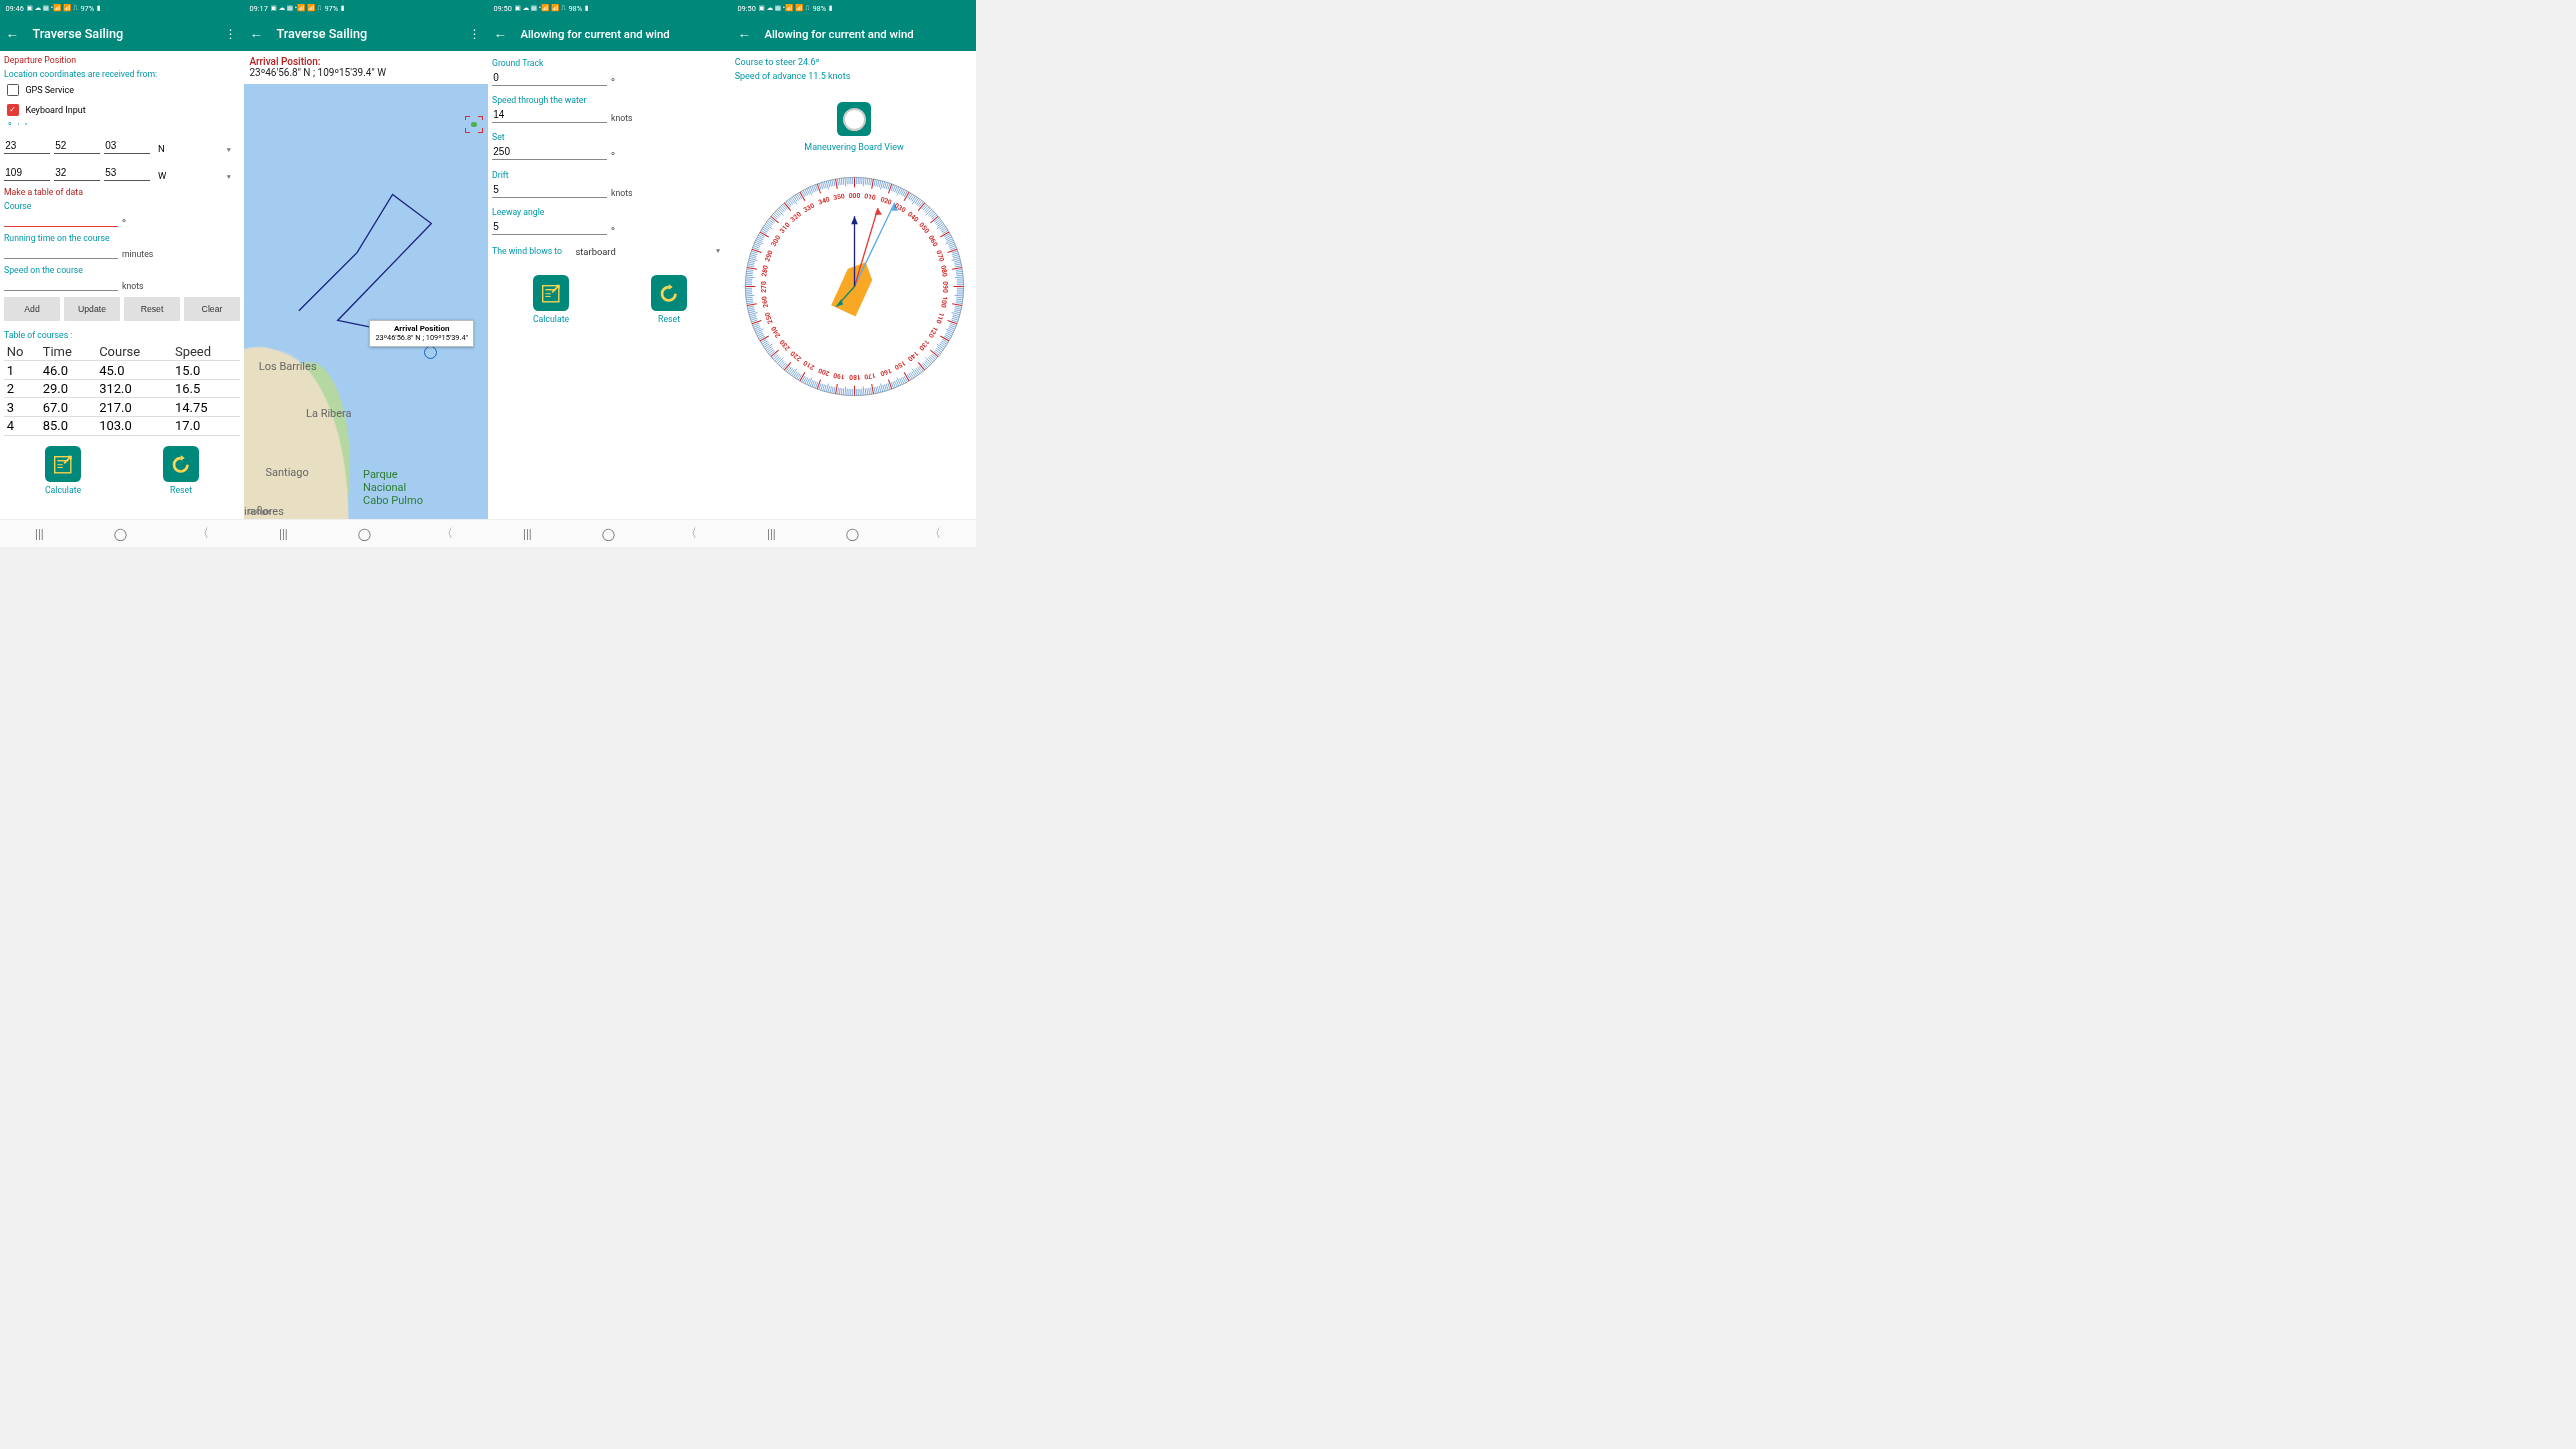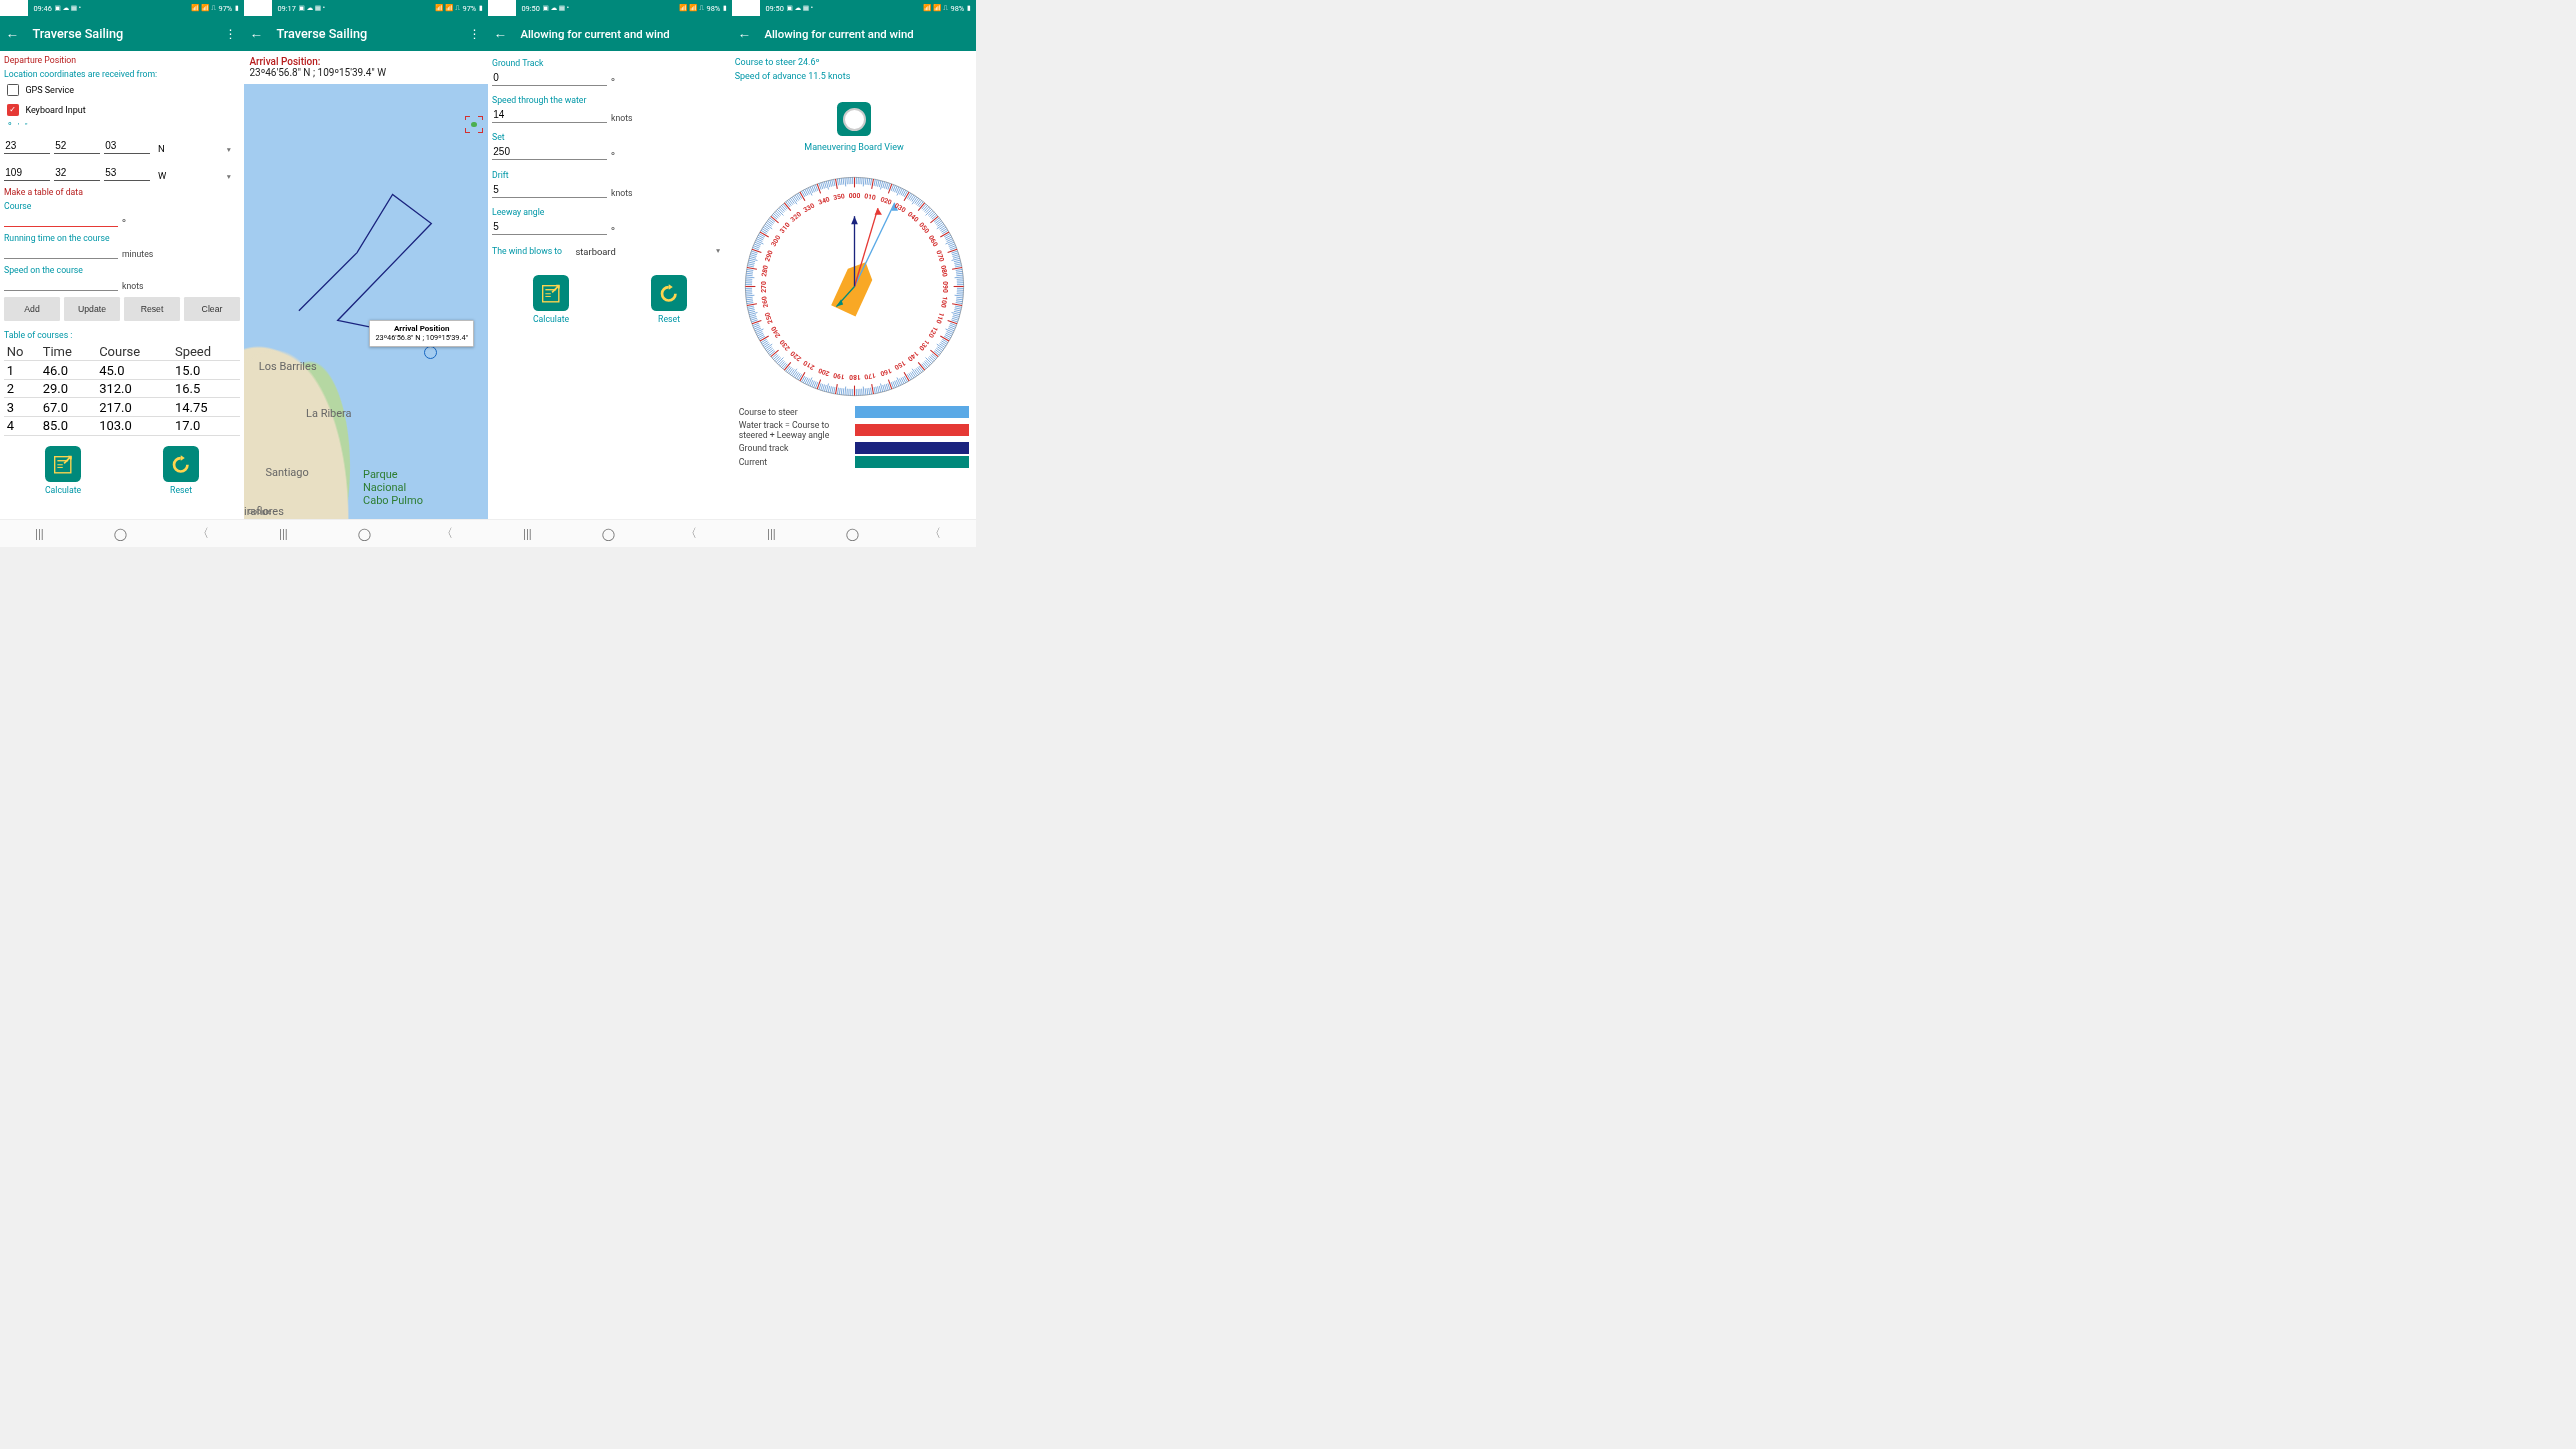--- a/index.html
+++ b/index.html
@@ -18,24 +18,22 @@
   flex-direction: column;
   position: relative;
   overflow: hidden;
 }
 .status-bar {
   height: 16px;
   background: #00897b;
   color: #fff;
   display: flex;
   align-items: center;
-  justify-content: space-between;
   font-size: 7.4px;
   padding: 0 5.4px;
-  margin-left: 28px;
 }
 .status-left, .status-right { display: flex; align-items: center; gap: 2.7px; }
 .sb-icon { font-size: 6.7px; }
 .app-bar {
   height: 35px;
   background: #00897b;
   color: #fff;
   display: flex;
   align-items: center;
   padding: 0 5.4px;
@@ -869,38 +867,20 @@
             <div class="deg-label" style="left: 25.6px; top: 80px; transform: translate(-50%, -50%) rotate(290deg);">290</div>
             <div class="deg-label" style="left: 32px; top: 65px; transform: translate(-50%, -50%) rotate(300deg);">300</div>
             <div class="deg-label" style="left: 41px; top: 52px; transform: translate(-50%, -50%) rotate(310deg);">310</div>
             <div class="deg-label" style="left: 52px; top: 41px; transform: translate(-50%, -50%) rotate(320deg);">320</div>
             <div class="deg-label" style="left: 65px; top: 32px; transform: translate(-50%, -50%) rotate(330deg);">330</div>
             <div class="deg-label" style="left: 80px; top: 25.6px; transform: translate(-50%, -50%) rotate(340deg);">340</div>
             <div class="deg-label" style="left: 95px; top: 21.5px; transform: translate(-50%, -50%) rotate(350deg);">350</div>
           </div>
       </div>
     </div>
-    <div class="legend">
-      <div class="legend-row">
-          <span class="txt">Course to steer</span>
-          <span class="bar bar-course"></span>
-        </div>
-      <div class="legend-row">
-          <span class="txt">Water track = Course to steered + Leeway angle</span>
-          <span class="bar bar-water"></span>
-        </div>
-      <div class="legend-row">
-          <span class="txt">Ground track</span>
-          <span class="bar bar-ground"></span>
-        </div>
-      <div class="legend-row">
-          <span class="txt">Current</span>
-          <span class="bar bar-current"></span>
-        </div>
-    </div>
   </div>
   <div class="nav-bar">
     <div>|||</div>
     <div>◯</div>
     <div>〈</div>
   </div>
 </div>
 
 
 </body></html>

